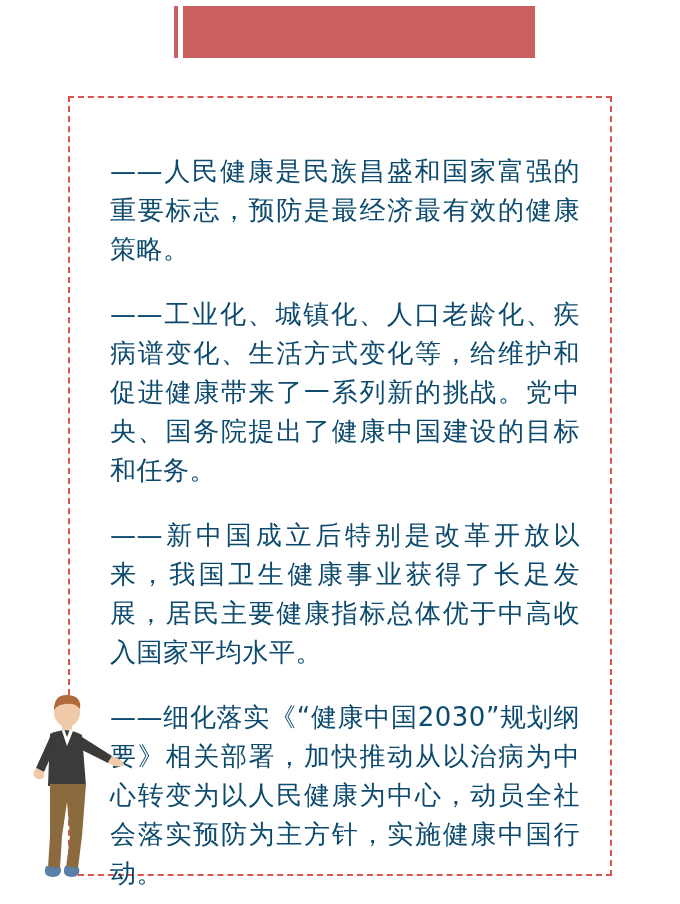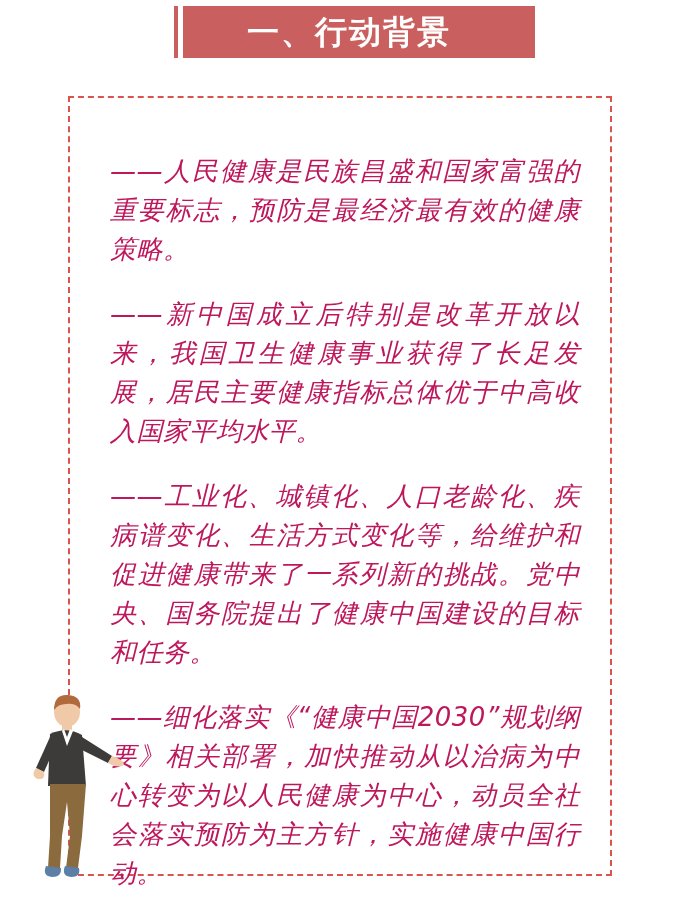--- a/index.html
+++ b/index.html
@@ -73,28 +73,27 @@
     box-sizing: border-box;
   }
 
   .paragraphs {
     position: absolute;
     left: 110px;
     top: 126px;
     width: 470px;
   }
   .para {
-    color: #be185d;
+    color: #0c4a6e;
     font-size: 26px;
     line-height: 39px;
     letter-spacing: 0.5px;
     margin-bottom: 22px;
     text-align: justify;
     font-family: "DejaVu Sans", "Liberation Sans", sans-serif;
-    font-style: italic;
   }
   .para:last-child {
     margin-bottom: 16px;
   }
 
   
   .person {
     position: absolute;
     left: 20px;
     top: 690px;
@@ -102,29 +101,28 @@
     height: 200px;
   }
 </style>
 </head>
 <body>
 
 <div class="header">
   <div class="header-bar"></div>
   <div class="header-accent"></div>
   <div class="header-accent2"></div>
-  <div class="header-title">一、行动背景</div>
 </div>
 
 <div class="content-box"></div>
 
 <div class="paragraphs">
   <p class="para">——人民健康是民族昌盛和国家富强的重要标志，预防是最经济最有效的健康策略。</p>
+  <p class="para">——工业化、城镇化、人口老龄化、疾病谱变化、生活方式变化等，给维护和促进健康带来了一系列新的挑战。党中央、国务院提出了健康中国建设的目标和任务。</p>
   <p class="para">——新中国成立后特别是改革开放以来，我国卫生健康事业获得了长足发展，居民主要健康指标总体优于中高收入国家平均水平。</p>
-  <p class="para">——工业化、城镇化、人口老龄化、疾病谱变化、生活方式变化等，给维护和促进健康带来了一系列新的挑战。党中央、国务院提出了健康中国建设的目标和任务。</p>
   <p class="para">——细化落实《“健康中国2030”规划纲要》相关部署，加快推动从以治病为中心转变为以人民健康为中心，动员全社会落实预防为主方针，实施健康中国行动。</p>
 </div>
 
 <div class="person">
   <svg width="130" height="200" viewBox="0 0 130 200" xmlns="http://www.w3.org/2000/svg">
 
     <ellipse cx="47" cy="22" rx="13" ry="15" fill="#f0c9a8"></ellipse>
     <path d="M34 20 Q34 4 48 5 Q62 6 60 19 Q56 13 46 14 Q38 14 34 20 Z" fill="#b06a3c"></path>
 
     <rect x="42" y="33" width="10" height="10" fill="#f0c9a8"></rect>

